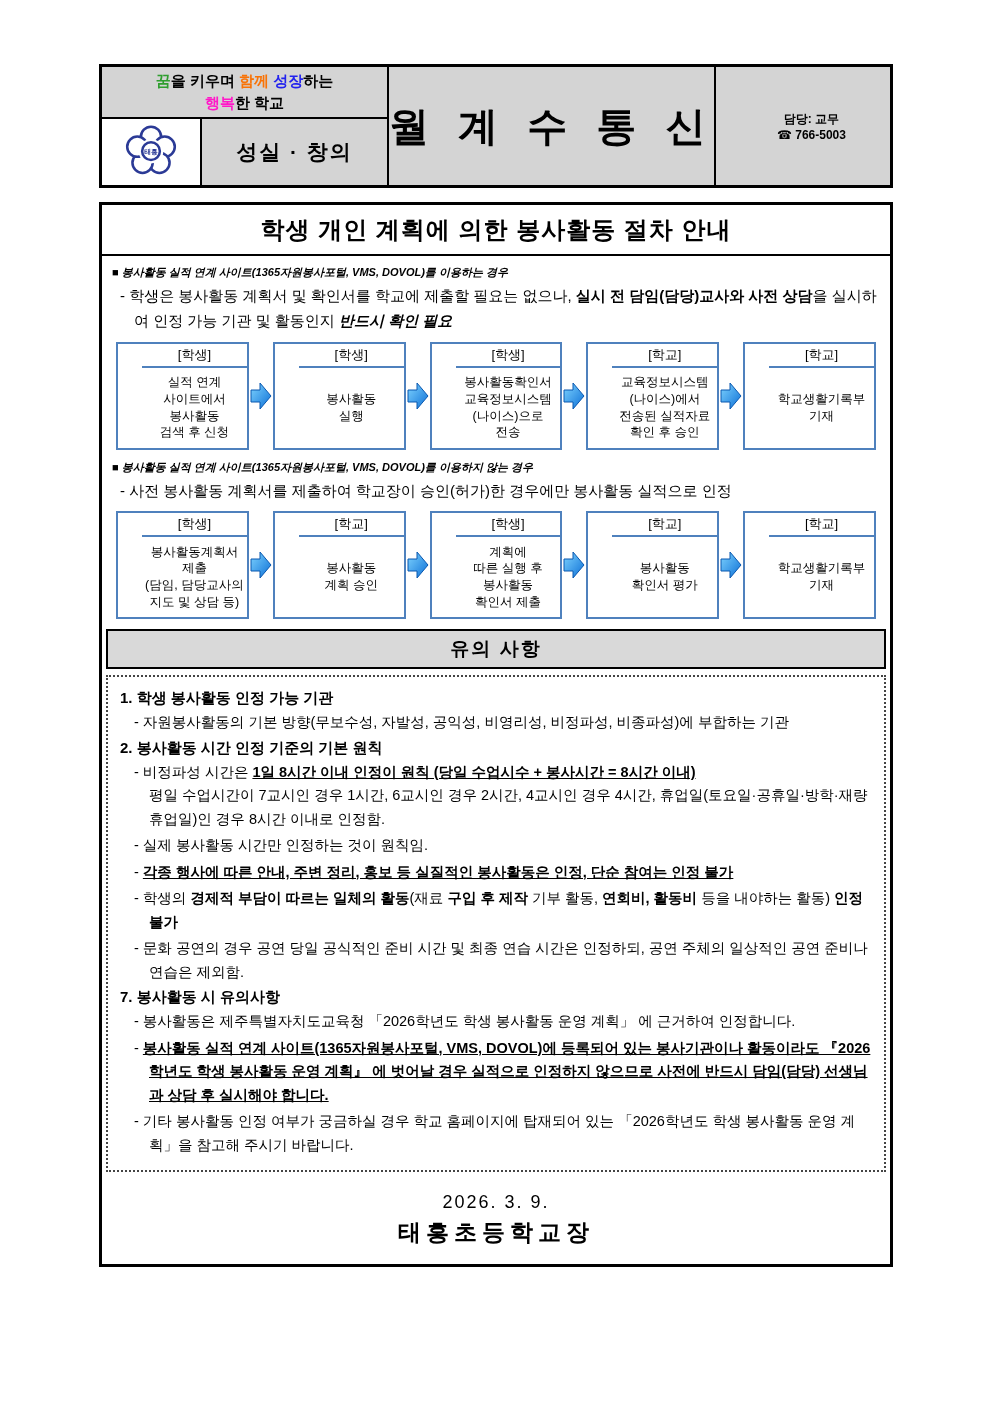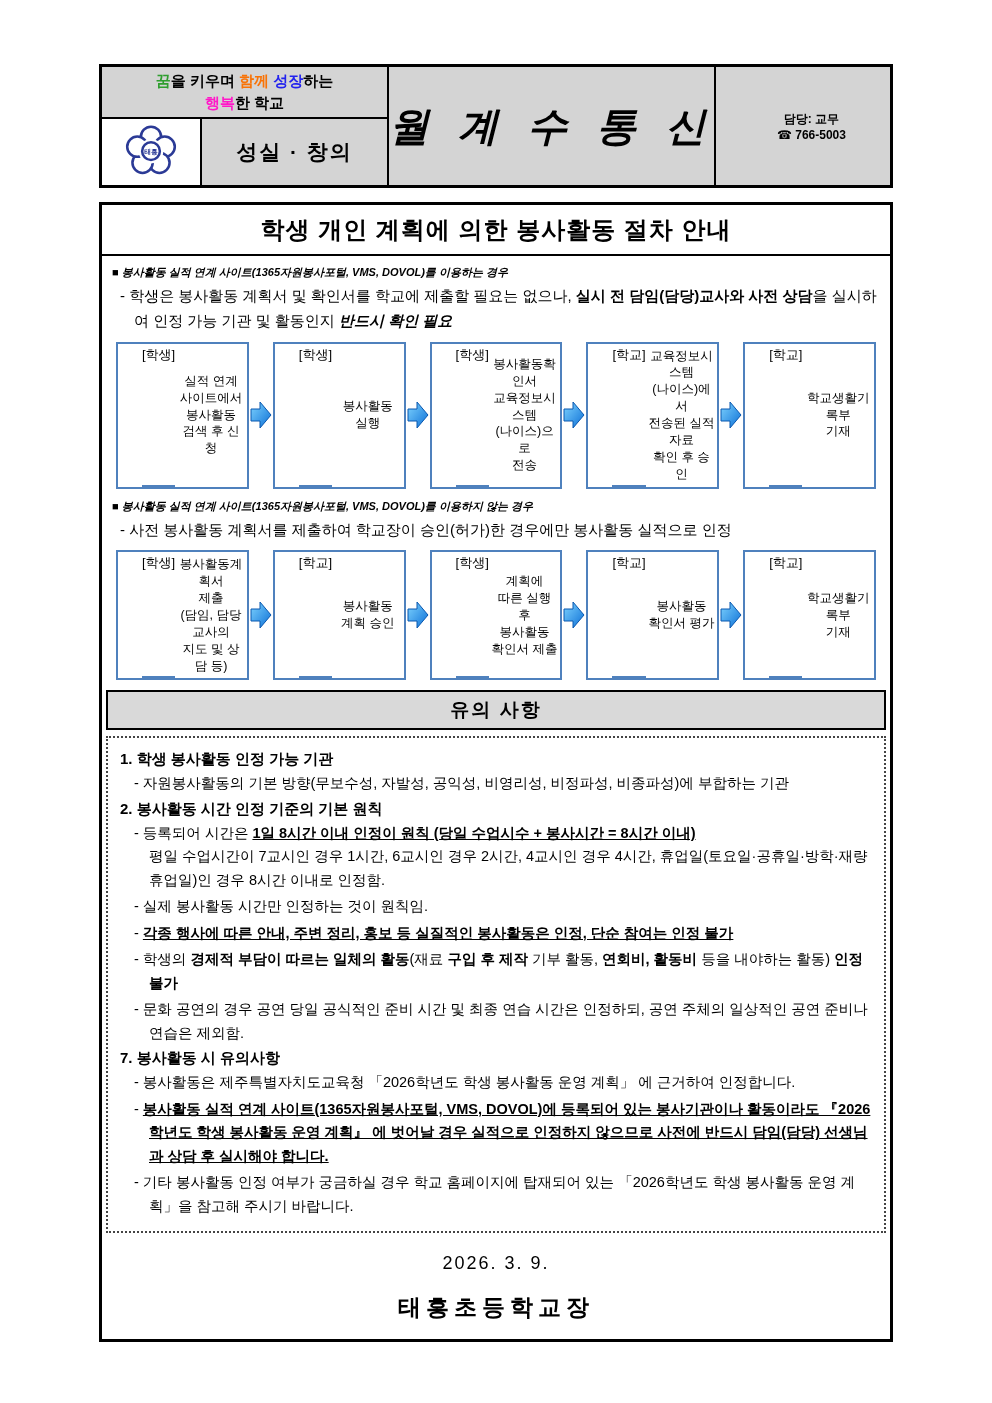--- a/index.html
+++ b/index.html
@@ -14,53 +14,53 @@
     margin-top:64px;border:3px solid #000;background:#d4d4d4;
     display:grid;grid-template-columns:287px 1fr 190px;height:118px;
   }
   .mh-left{display:grid;grid-template-rows:52px 1fr;border-right:2px solid #000;}
   .slogan{border-bottom:2px solid #000;display:flex;flex-direction:column;justify-content:center;
     align-items:center;font-weight:bold;font-size:15px;line-height:1.45;}
   .logo-row{display:grid;grid-template-columns:100px 1fr;}
   .logo-cell{background:#fff;display:flex;align-items:center;justify-content:center;border-right:2px solid #000;}
   .motto{display:flex;align-items:center;justify-content:center;font-weight:bold;font-size:21px;letter-spacing:2px;}
   .mh-center{display:flex;align-items:center;justify-content:center;border-right:2px solid #000;}
-  .mh-title{font-size:40px;font-weight:bold;letter-spacing:9px;white-space:nowrap;font-style:italic;}
+  .mh-title{font-size:40px;font-weight:bold;letter-spacing:9px;white-space:nowrap;}
   .mh-right{display:flex;flex-direction:column;align-items:center;justify-content:center;gap:0;
     font-weight:bold;font-size:12px;text-align:right;}
 
   
   .notice{margin-top:14px;border:3px solid #000;background:#fff;}
   .notice-title{
     text-align:center;font-size:24px;font-weight:bold;letter-spacing:1px;
     padding:9px 4px 8px;border-bottom:2px solid #000;
   }
   .sec-head{font-weight:bold;font-size:11px;margin:9px 10px 0;font-style:italic;}
   .sec-bullet{font-size:15px;line-height:1.65;margin:4px 12px 2px 18px;padding-left:14px;text-indent:-14px;}
 
   
   .flow{display:flex;align-items:stretch;justify-content:space-between;margin:8px 14px 10px;}
-  .fbox{width:142px;border:2px solid #4f81bd;display:flex;flex-direction:row;background:#fff;padding-left:24px;}
+  .fbox{width:142px;border:2px solid #4f81bd;display:flex;flex-direction:column;background:#fff;padding-left:24px;}
   .fhead{border-bottom:2px solid #4f81bd;text-align:center;font-size:13px;padding:2px 0;}
   .fbody{flex:1;display:flex;align-items:center;justify-content:center;text-align:center;
     font-size:12.5px;line-height:1.35;white-space:pre-line;padding:4px 2px;min-height:72px;}
   .farrow{display:flex;align-items:center;justify-content:center;width:24px;}
 
   
   .caution-bar{
     margin:8px 4px 6px;border:2px solid #000;background:#d9d9d9;
     text-align:center;font-weight:bold;font-size:19px;letter-spacing:2px;padding:5px 0;
   }
   .caution-box{margin:0 4px 8px;border:2px dotted #444;padding:8px 12px 10px;}
   .c-item-label{font-weight:bold;font-size:15px;margin:4px 0 2px;}
   .c-bullet{font-size:14.5px;line-height:1.62;margin:3px 0 3px 14px;padding-left:15px;text-indent:-15px;white-space:pre-line;}
 
   
   .doc-date{text-align:center;font-size:18px;margin-top:20px;letter-spacing:2px;}
-  .doc-signer{text-align:center;font-size:23px;font-weight:bold;letter-spacing:5px;margin:18px 0 16px;}
+  .doc-signer{text-align:center;font-size:23px;font-weight:bold;letter-spacing:5px;margin:4px 0 16px;}
 </style>
 </head>
 <body>
 
 <div class="page">
   <div class="content">
 
     <div class="masthead">
       <div class="mh-left">
         <div class="slogan">
@@ -218,21 +218,21 @@
         </div>
       </div>
 
       <div class="caution-bar">유의 사항</div>
 
       <div class="caution-box">
         <div class="c-item-label">1. 학생 봉사활동 인정 가능 기관</div>
         <div class="c-bullet"><span>- 자원봉사활동의 기본 방향(무보수성, 자발성, 공익성, 비영리성, 비정파성, 비종파성)에 부합하는 기관</span></div>
 
         <div class="c-item-label">2. 봉사활동 시간 인정 기준의 기본 원칙</div>
-        <div class="c-bullet"><span>- 등록되어 시간은 </span><span style="font-weight: bold; text-decoration: underline;">1일 8시간 이내 인정이 원칙 (당일 수업시수 + 봉사시간 = 8시간 이내)</span><span>
+        <div class="c-bullet"><span>- 비정파성 시간은 </span><span style="font-weight: bold; text-decoration: underline;">1일 8시간 이내 인정이 원칙 (당일 수업시수 + 봉사시간 = 8시간 이내)</span><span>
 평일 수업시간이 7교시인 경우 1시간, 6교시인 경우 2시간, 4교시인 경우 4시간, 휴업일(토요일·공휴일·방학·재량휴업일)인 경우 8시간 이내로 인정함.</span></div>
         <div class="c-bullet"><span>- 실제 봉사활동 시간만 인정하는 것이 원칙임.</span></div>
         <div class="c-bullet"><span>- </span><span style="font-weight: bold; text-decoration: underline;">각종 행사에 따른 안내, 주변 정리, 홍보 등 실질적인 봉사활동은 인정, 단순 참여는 인정 불가</span></div>
         <div class="c-bullet"><span>- 학생의 </span><span style="font-weight: bold;">경제적 부담이 따르는 일체의 활동</span><span>(재료 </span><span style="font-weight: bold;">구입 후 제작</span><span> 기부 활동, </span><span style="font-weight: bold;">연회비, 활동비</span><span> 등을 내야하는 활동) </span><span style="font-weight: bold;">인정 불가</span></div>
         <div class="c-bullet"><span>- 문화 공연의 경우 공연 당일 공식적인 준비 시간 및 최종 연습 시간은 인정하되, 공연 주체의 일상적인 공연 준비나 연습은 제외함.</span></div>
 
         <div class="c-item-label">7. 봉사활동 시 유의사항</div>
         <div class="c-bullet"><span>- 봉사활동은 제주특별자치도교육청 「2026학년도 학생 봉사활동 운영 계획」 에 근거하여 인정합니다.</span></div>
         <div class="c-bullet"><span>- </span><span style="font-weight: bold; text-decoration: underline;">봉사활동 실적 연계 사이트(1365자원봉사포털, VMS, DOVOL)에 등록되어 있는 봉사기관이나 활동이라도 『2026학년도 학생 봉사활동 운영 계획』 에 벗어날 경우 실적으로 인정하지 않으므로 사전에 반드시 담임(담당) 선생님과 상담 후 실시해야 합니다.</span></div>
         <div class="c-bullet"><span>- 기타 봉사활동 인정 여부가 궁금하실 경우 학교 홈페이지에 탑재되어 있는 「2026학년도 학생 봉사활동 운영 계획」을 참고해 주시기 바랍니다.</span></div>

